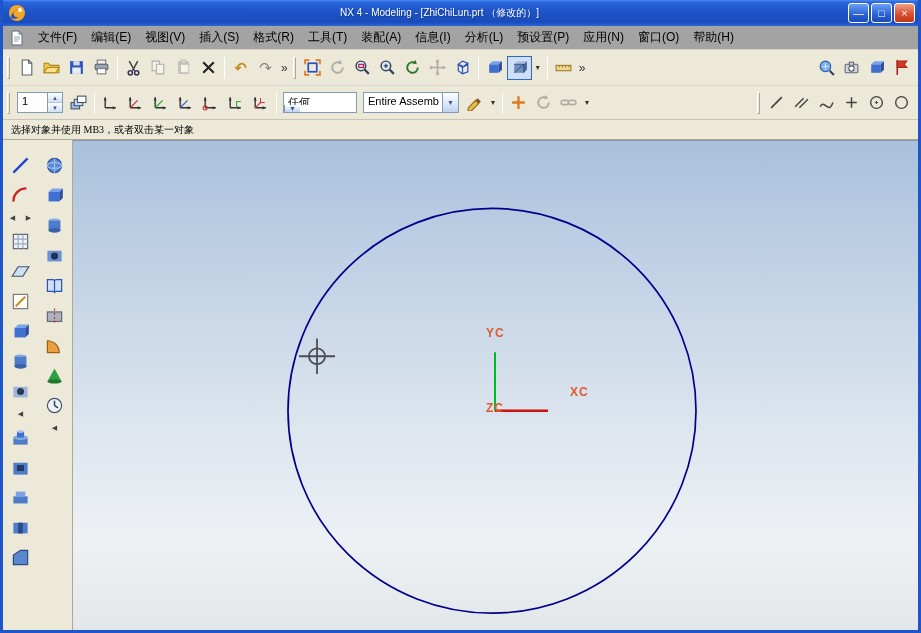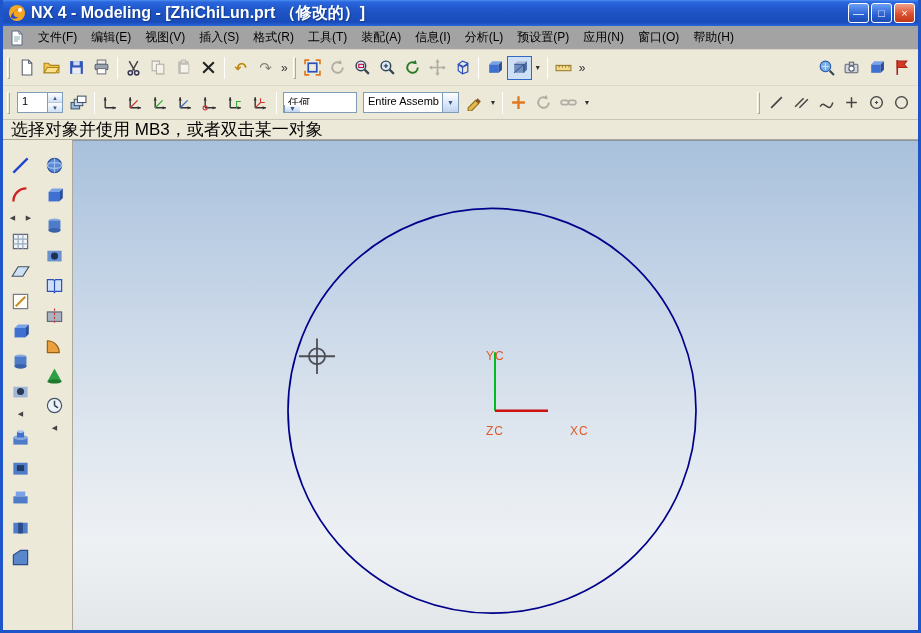--- a/index.html
+++ b/index.html
@@ -5,22 +5,22 @@
   html,body{margin:0;padding:0;background:#777;}
   *{box-sizing:border-box;}
   body{font-family:"Liberation Sans","DejaVu Sans",sans-serif;}
   .app{width:921px;height:633px;display:flex;flex-direction:column;
        border-left:3px solid #1e55c8;border-right:3px solid #1e55c8;border-bottom:3px solid #1e55c8;
        background:#ece9d8;overflow:hidden;}
   
   .titlebar{height:26px;flex:0 0 26px;display:flex;align-items:center;padding:0 3px 0 5px;
      background:linear-gradient(180deg,#4a8df0 0%,#2a66dd 8%,#1e55c8 40%,#1a4cba 85%,#2a66dd 100%);}
   .titlebar .logo{width:18px;height:18px;margin-right:5px;}
-  .titlebar .title{color:#fff;font-weight:bold;font-size:16px;text-shadow:1px 1px 1px #123a8a;
-     white-space:nowrap;overflow:hidden;flex:1;}
+  .titlebar .title{color:#fff;font-weight:normal;font-size:10px;text-shadow:1px 1px 1px #123a8a;
+     white-space:nowrap;overflow:hidden;flex:1;text-align:center;}
   .winbtns{display:flex;gap:2px;}
   .winbtn{width:21px;height:20px;border:1px solid #fff;border-radius:3px;color:#fff;font-size:11px;
      display:flex;align-items:center;justify-content:center;
      background:linear-gradient(180deg,#6aa0f4,#2a60d4 60%,#1c4cb4);}
   .winbtn.close{background:linear-gradient(180deg,#f0a088,#dd5030 55%,#c03818);}
   
   .menubar{height:24px;flex:0 0 24px;display:flex;align-items:center;background:#a3a3a3;
      border-bottom:1px solid #d8d4c8;padding:0 4px;font-size:12px;}
   .mdi-icon{width:16px;height:16px;margin:0 6px 0 2px;}
   .menu-item{padding:3px 7px;color:#000;white-space:nowrap;}
@@ -47,39 +47,39 @@
   .combo .val{font-size:11px;padding:2px 4px 0 4px;white-space:nowrap;overflow:hidden;}
   .combo .arrow{width:16px;border-left:1px solid #7f9db9;display:flex;align-items:center;
      justify-content:center;font-size:7px;color:#3a5a8c;
      background:linear-gradient(180deg,#fefefe,#d8e6f8 60%,#c0d4ee);}
   .spin{display:flex;flex-direction:column;width:15px;border-left:1px solid #7f9db9;}
   .spin div{flex:1;display:flex;align-items:center;justify-content:center;font-size:6px;color:#3a5a8c;
      background:linear-gradient(180deg,#fefefe,#d0e0f4);}
   .spin div+div{border-top:1px solid #b8c8dc;}
   
   .promptbar{height:20px;flex:0 0 20px;background:#ece9d8;border-bottom:1px solid #aca899;
-     display:flex;align-items:center;padding:0 8px;font-size:17px;color:#000;}
+     display:flex;align-items:center;padding:0 8px;font-size:10px;color:#000;font-family:Liberation Serif, serif;}
   
   .main{flex:1;display:flex;min-height:0;}
   .leftpanel{width:70px;flex:0 0 70px;background:#ece9d8;display:flex;justify-content:center;
      gap:2px;padding-top:12px;border-right:1px solid #aca899;}
   .pcol{display:flex;flex-direction:column;align-items:center;gap:4px;width:32px;}
   .pbtn{width:28px;height:26px;display:flex;align-items:center;justify-content:center;
      border:1px solid transparent;}
   .pbtn .ic{width:19px;height:19px;}
   .mini{width:14px;height:12px;font-size:7px;display:flex;align-items:center;justify-content:center;
      color:#444;border:1px solid transparent;}
   .arrowpair{display:flex;gap:2px;}
   
   .viewport{position:relative;flex:1;min-width:0;overflow:hidden;
      background:linear-gradient(180deg,#a9c1dc 0%,#c3d3e6 28%,#dde5ee 58%,#eef1f4 82%,#e4e7ea 100%);
      border-top:1px solid #8a95a5;}
   .viewport svg.canvas{position:absolute;left:0;top:0;width:100%;height:100%;}
-  .axis-label{position:absolute;font-size:12px;font-weight:normal;color:#e05a2b;
-     letter-spacing:1px;user-select:none;margin-top:23px;}
+  .axis-label{position:absolute;font-size:12px;font-weight:bold;color:#e05a2b;
+     letter-spacing:1px;user-select:none;}
 </style>
 </head>
 <body>
 
 <div class="app">
 
   <div class="titlebar">
     <svg class="logo" viewBox="0 0 18 18">
       <circle cx="9" cy="9" r="8" fill="#f5a623"></circle>
       <path d="M3 12c3-7 9-8 12-5-2-2-7-3-9 1-1.5 3 1 6 5 5-4 3-9 2-8-1z" fill="#2a50c0"></path>
@@ -594,17 +594,17 @@
         <line x1="422" y1="272" x2="422" y2="213" stroke="#00bb22" stroke-width="2"></line>
         <line x1="422" y1="272" x2="475" y2="272" stroke="#cc1111" stroke-width="2.4"></line>
 
         <g stroke="#4d4d55" stroke-width="1.8" fill="none">
           <line x1="226" y1="217" x2="262" y2="217"></line>
           <line x1="244" y1="199" x2="244" y2="235"></line>
           <circle cx="244" cy="217" r="8"></circle>
         </g>
       </svg>
       <div class="axis-label" style="left:413px;top:185px;">YC</div>
-      <div class="axis-label" style="left:497px;top:260px;">XC</div>
+      <div class="axis-label" style="left:497px;top:244px;">XC</div>
       <div class="axis-label" style="left:413px;top:260px;">ZC</div>
     </div>
   </div>
 </div>
 
 </body></html>

